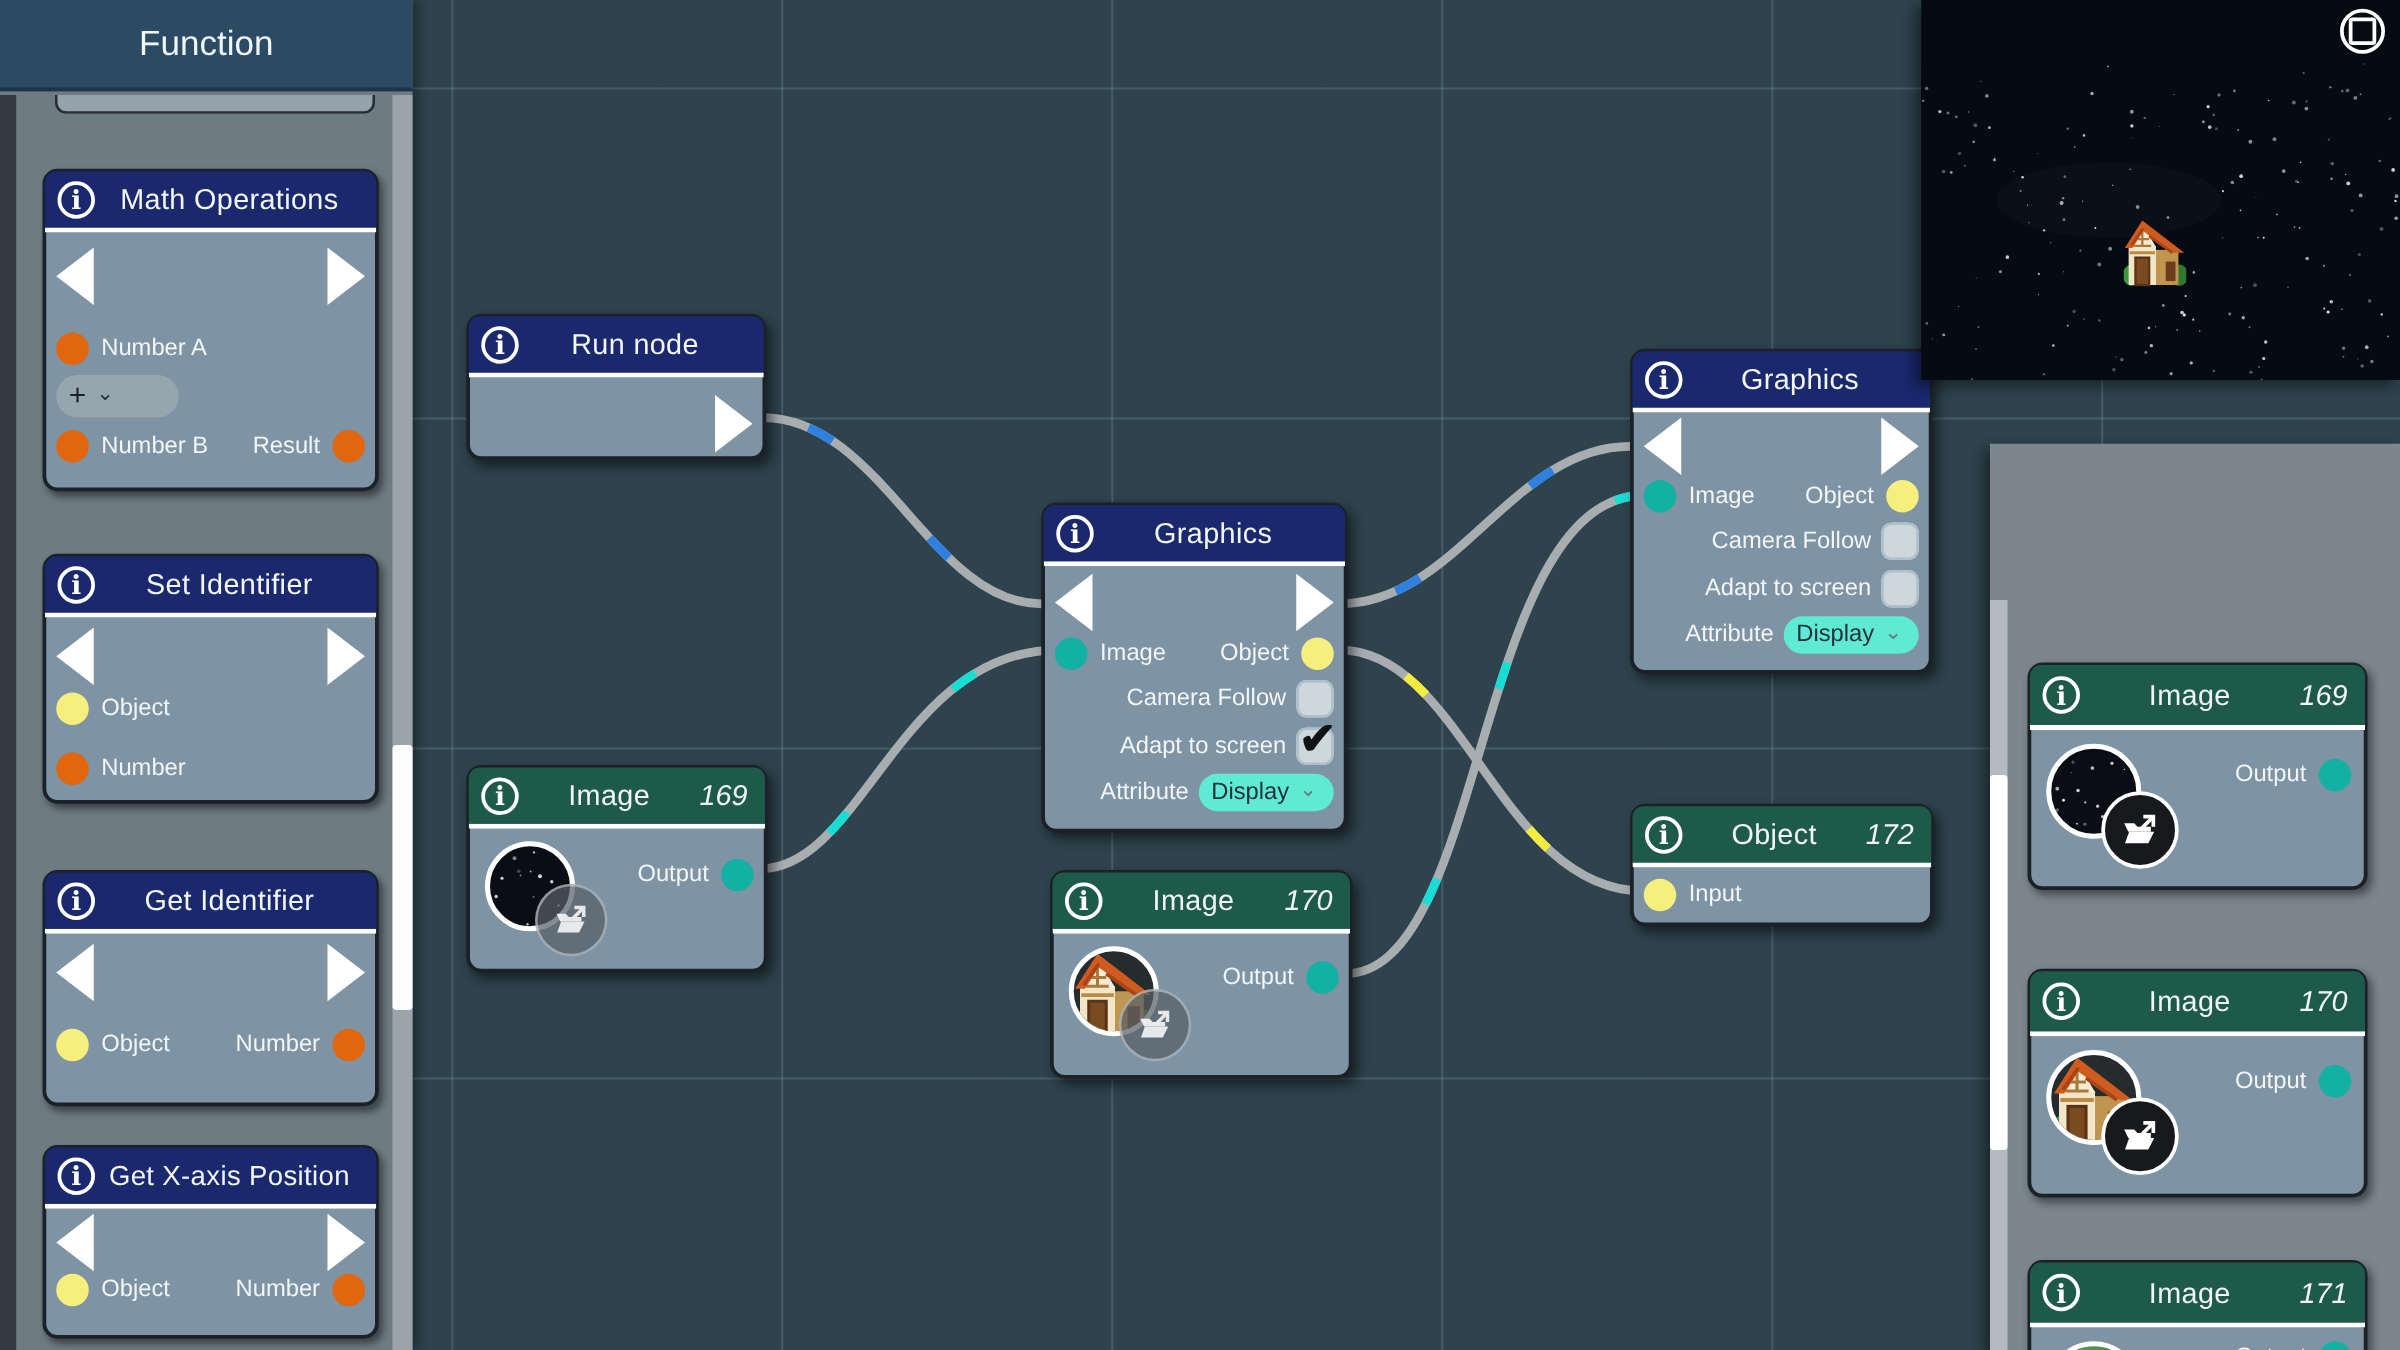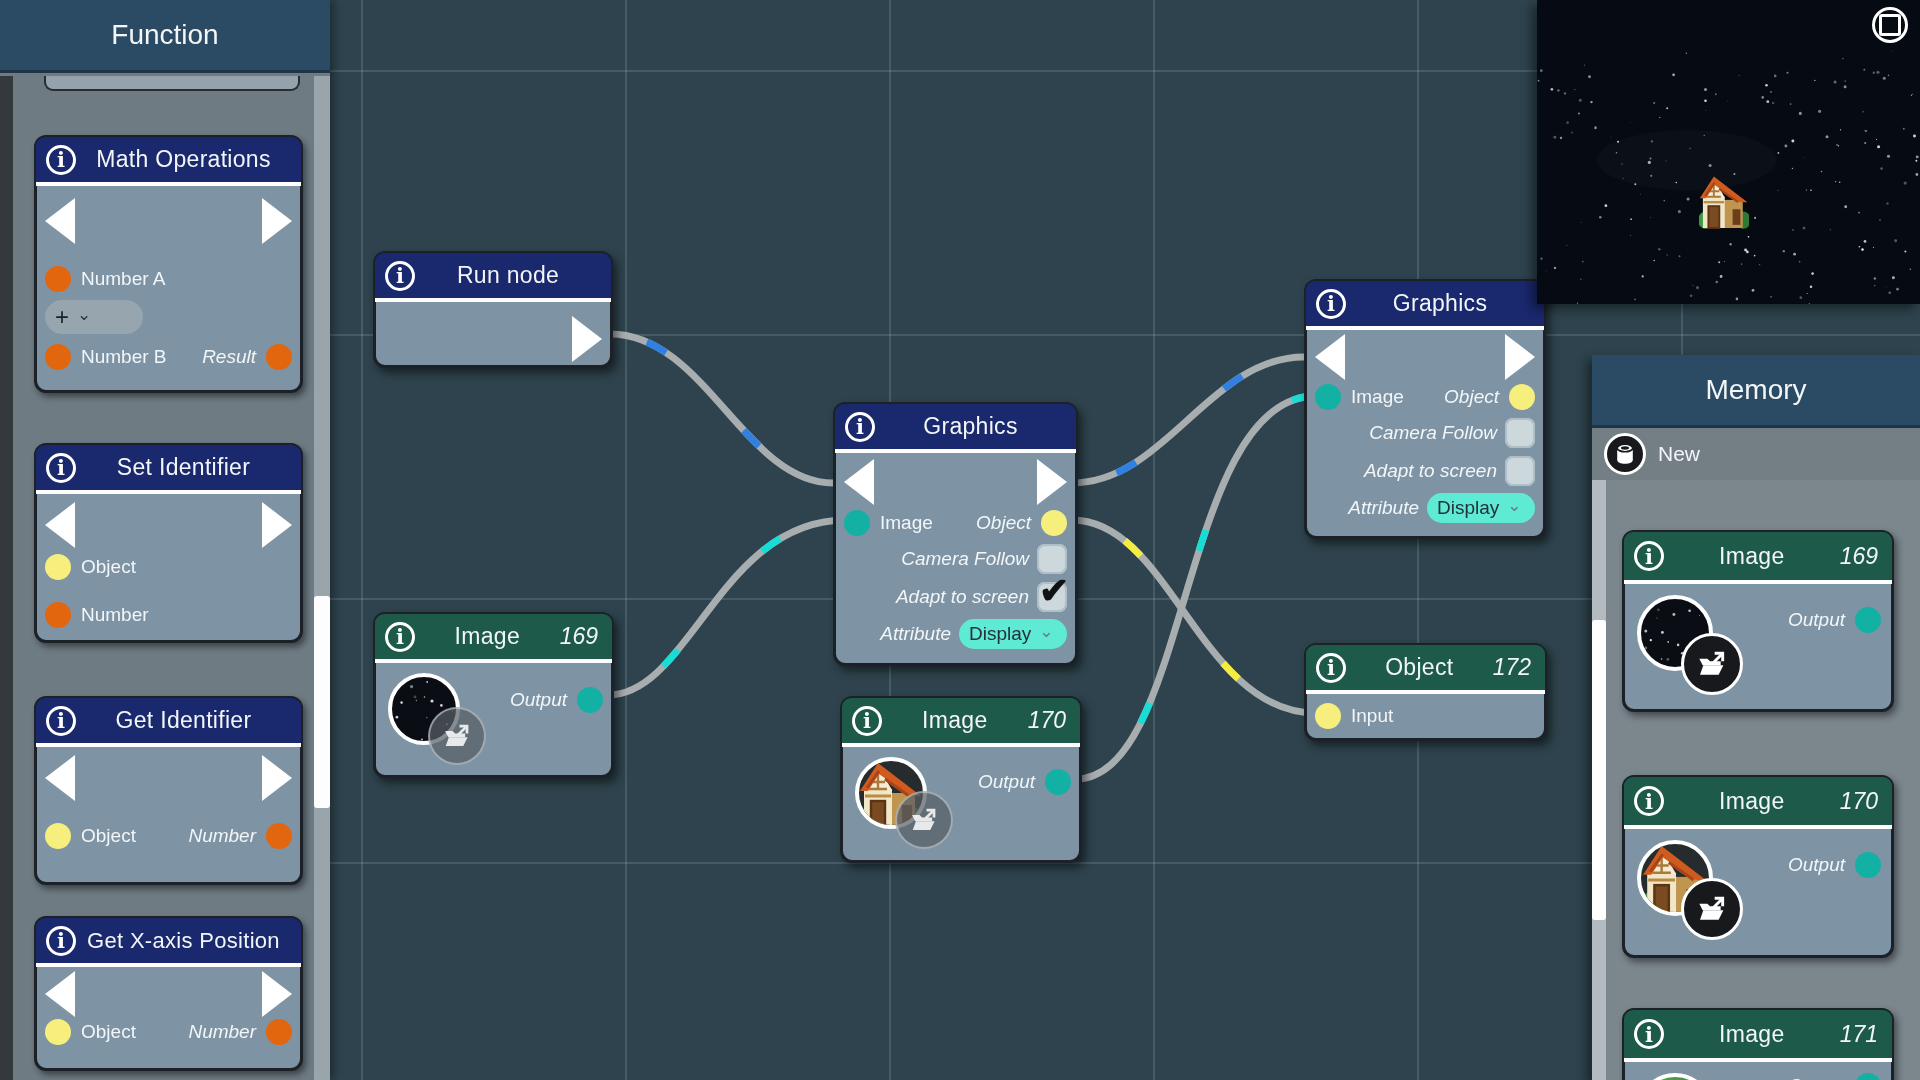--- a/index.html
+++ b/index.html
@@ -27,21 +27,21 @@
   .node-id{font-size:23px;padding-right:4px;font-style:italic;}
   .info-icon{width:30px;height:30px;flex:0 0 30px;border:3px solid #fff;border-radius:50%;
         display:flex;align-items:center;justify-content:center;
         font:bold 21px "DejaVu Serif",serif;color:#fff;box-sizing:border-box;}
   .exec{width:0;height:0;position:absolute;}
   .exec.left {border-top:23px solid transparent;border-bottom:23px solid transparent;border-right:30px solid #fff;}
   .exec.right{border-top:23px solid transparent;border-bottom:23px solid transparent;border-left:30px solid #fff;}
   .port{position:absolute;width:26px;height:26px;border-radius:50%;}
   .port.orange{background:#e2660e;} .port.yellow{background:#f7ef7d;} .port.teal{background:#12b1a3;}
   .plabel{position:absolute;font-size:19px;line-height:26px;white-space:nowrap;}
-  .plabel.r{text-align:right;font-style:italic;}
+  .plabel.r{text-align:right;}
   .checkbox{position:absolute;width:30px;height:30px;border-radius:8px;background:#cdd8dd;
         box-shadow:inset 0 0 0 2px #aebfc7;}
   .checkbox .mark{position:absolute;left:2px;top:-12px;font-size:36px;font-weight:bold;color:#101214;}
   .dropdown{position:absolute;height:30px;background:#5eead4;border-radius:15px;color:#22313a;
         display:flex;align-items:center;gap:8px;padding:0 10px;font-size:19px;}
   .dropdown .chev{font-size:17px;color:#6b7880;margin-top:-6px;}
   .dropdown.gray{background:#97a5ae;color:#16222a;height:34px;border-radius:17px;font-size:24px;}
 
   .thumb{position:absolute;width:72px;height:72px;border-radius:50%;border:4px solid #fff;
         overflow:hidden;box-sizing:border-box;}
@@ -521,31 +521,20 @@
           <circle cx="217.6" cy="205.7" r="0.83" fill="rgba(255,255,255,0.79)"></circle>
           <circle cx="302.7" cy="132.3" r="0.71" fill="rgba(255,255,255,0.74)"></circle>
           <circle cx="358.7" cy="190.7" r="1.44" fill="rgba(255,255,255,0.32)"></circle>
           <circle cx="350.5" cy="153.6" r="1.24" fill="rgba(255,255,255,0.28)"></circle>
         </g>
       <use href="#house" x="162" y="126" width="50" height="54"></use>
     </svg>
   </div>
 
   <div id="memory" class="rpanel">
-    <div class="panel-header">
-      <span>Memory</span>
-    </div>
-    <div id="new-row">
-      <div id="new-icon">
-        <svg width="24" height="24">
-            <use href="#db-cyl" width="24" height="24"></use>
-          </svg>
-      </div>
-      <span id="new-label">New</span>
-    </div>
     <div id="mem-list">
       <div id="mem-scroll-track"></div>
       <div id="mem-scroll-thumb"></div>
 
       <div class="mem-card" style="top:50px;height:176px;">
         <div class="node-header green">
           <span class="info-icon">i</span>
           <span class="node-title">Image</span>
           <span class="node-id">169</span>
         </div>

